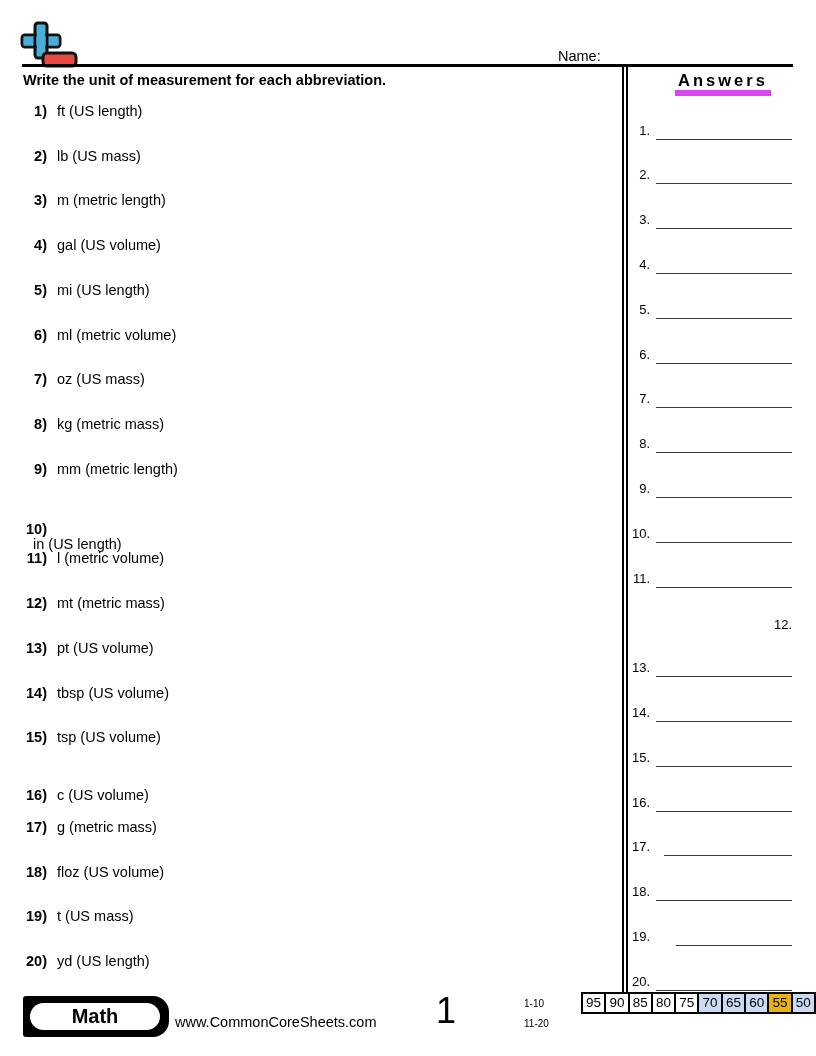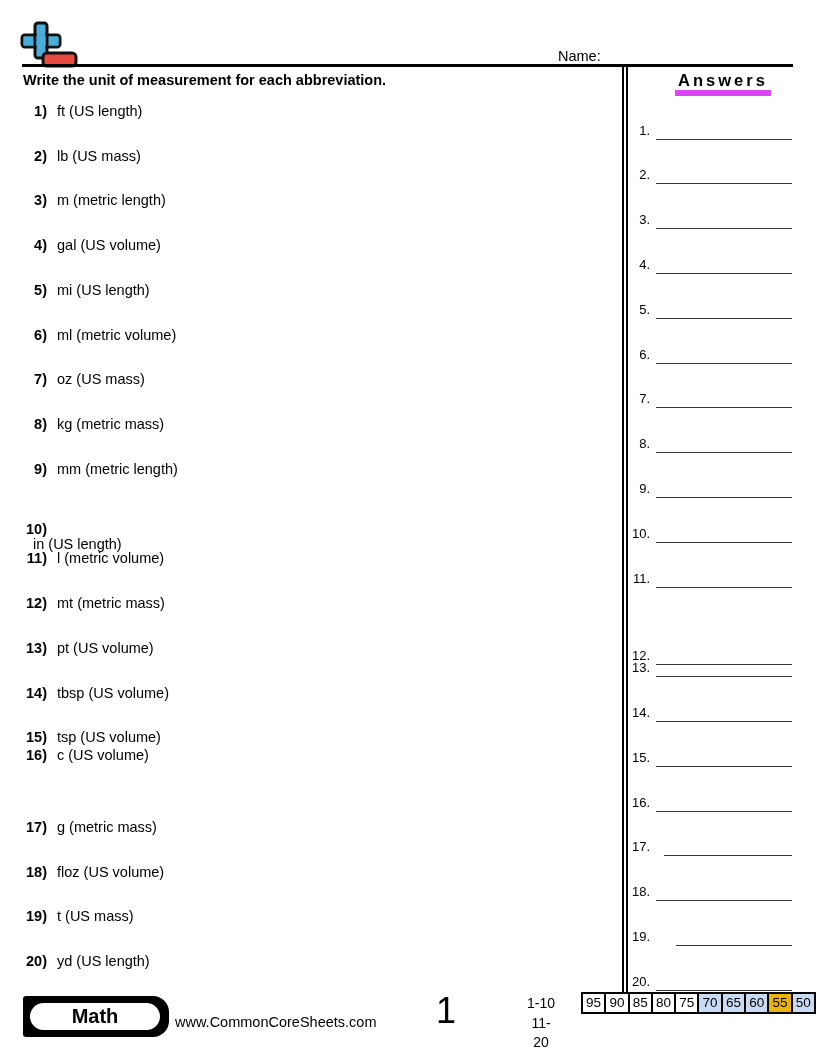--- a/index.html
+++ b/index.html
@@ -29,21 +29,21 @@
   .aline { flex:1; margin-left:6px; border-bottom:1.6px solid #3a3a3a; margin-bottom:-3px; height:1px; }
   
   .badge-outer { position:absolute; left:23px; top:996px; width:146px; height:41px; background:#000;
     border-radius:3px 16px 16px 3px; }
   .badge-inner { position:absolute; left:7px; top:7px; width:130px; height:27px; background:#fff;
     border-radius:14px; display:flex; align-items:center; justify-content:center;
     font-weight:700; font-size:20px; color:#000; }
   .website { position:absolute; left:175px; top:1014px; font-size:14.5px; }
   .page-number { position:absolute; left:416px; top:990px; width:60px; text-align:center; font-size:36px; }
   .grading { position:absolute; left:524px; top:992px; display:flex; align-items:flex-start; }
-  .grade-labels { width:36px; margin-right:23px; font-size:14px; text-align:center; padding-top:2px; }
+  .grade-labels { width:36px; margin-right:23px; font-size:10px; text-align:left; padding-top:2px; }
   .grade-labels div { height:19.5px; line-height:19.5px; }
   table.grade { border-collapse:collapse; }
   table.grade td { width:22.7px; height:17.5px; border:2px solid #000; text-align:center;
     font-size:13.5px; padding:0; background:#fff; }
 </style>
 </head>
 <body>
 
 <div class="page">
 
@@ -121,21 +121,21 @@
     <span class="qtext">pt (US volume)</span>
   </div>
       <div class="question" style="top: 685.62px;">
     <span class="qnum">14)</span>
     <span class="qtext">tbsp (US volume)</span>
   </div>
       <div class="question" style="top: 730.36px;">
     <span class="qnum">15)</span>
     <span class="qtext">tsp (US volume)</span>
   </div>
-      <div class="question" style="top: 748px;">
+      <div class="question" style="top: 788px;">
     <span class="qnum">16)</span>
     <span class="qtext">c (US volume)</span>
   </div>
       <div class="question" style="top: 819.84px;">
     <span class="qnum">17)</span>
     <span class="qtext">g (metric mass)</span>
   </div>
       <div class="question" style="top: 864.58px;">
     <span class="qnum">18)</span>
     <span class="qtext">floz (US volume)</span>
@@ -187,21 +187,21 @@
     <span class="aline"></span>
   </div>
       <div class="answer-row" style="top: 525.7px;">
     <span class="anum">10.</span>
     <span class="aline"></span>
   </div>
       <div class="answer-row" style="top: 570.5px;">
     <span class="anum">11.</span>
     <span class="aline"></span>
   </div>
-      <div class="answer-row" style="top: 648px;">
+      <div class="answer-row" style="top: 618px; flex-direction: column;">
     <span class="anum">12.</span>
     <span class="aline"></span>
   </div>
       <div class="answer-row" style="top: 660.1px;">
     <span class="anum">13.</span>
     <span class="aline"></span>
   </div>
       <div class="answer-row" style="top: 704.9px;">
     <span class="anum">14.</span>
     <span class="aline"></span>

